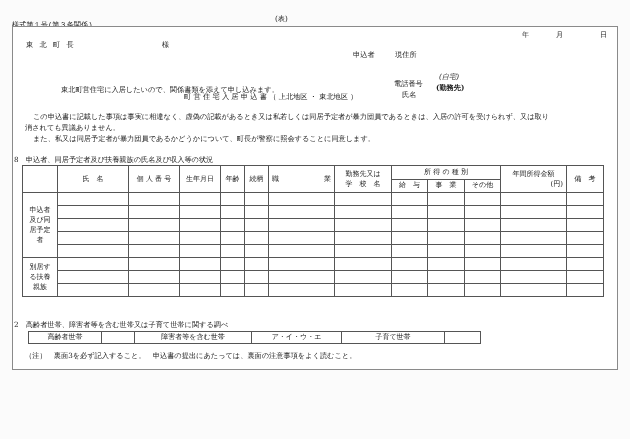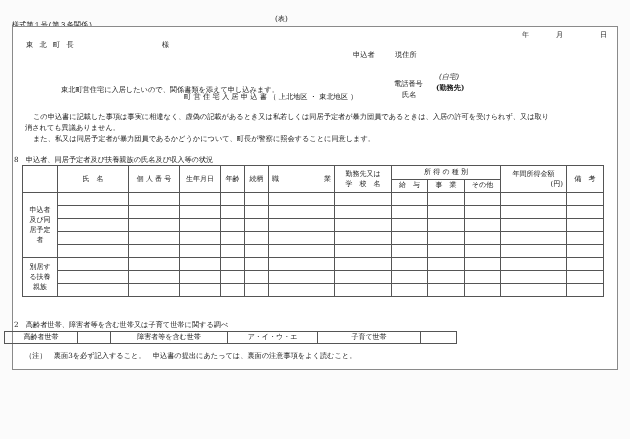--- a/index.html
+++ b/index.html
@@ -201,21 +201,21 @@
         <td></td>
         <td></td>
         <td></td>
         <td></td>
       </tr>
 </tbody>
   </table>
 
 <div class="abs" style="left:14px;top:321px;">2　高齢者世帯、障害者等を含む世帯又は子育て世帯に関する調べ</div>
 
-<table class="bot" style="left:4px;top:331px;width:452px;">
+<table class="bot" style="left:28px;top:331px;width:452px;">
   <colgroup>
     <col style="width:73px">
       <col style="width:33px">
       <col style="width:117px">
       <col style="width:90px">
       <col style="width:103px">
       <col style="width:36px">
   </colgroup>
   <tbody>
       <tr>

